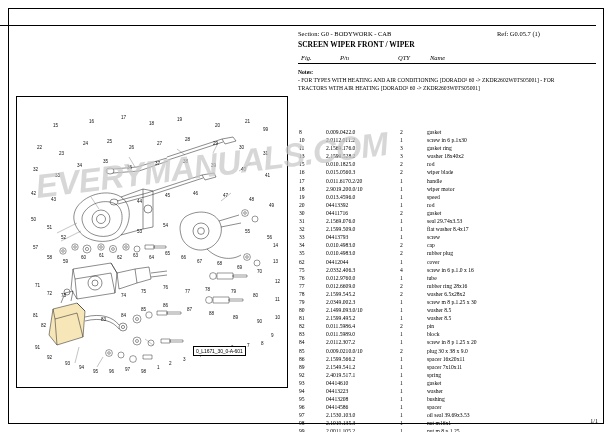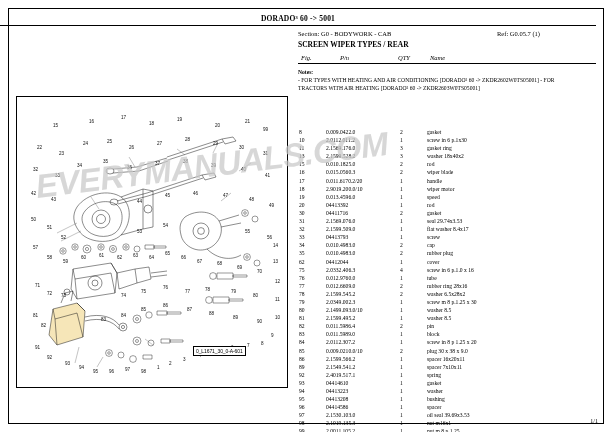--- a/index.html
+++ b/index.html
@@ -152,33 +152,32 @@
     letter-spacing: -0.5px;
     pointer-events: none;
   }
 </style>
 </head>
 <body>
 
 <div class="page">
   <div class="frame"></div>
 
-  <div class="hdr-title">DORADO³ 60 -&gt; 5001</div>
   <div class="hdr-rule"></div>
 
   <div class="hdr-section">
     <span>Section:</span>
     <span>G0 - BODYWORK - CAB</span>
   </div>
   <div class="hdr-ref">
     <span>Ref:</span>
     <span>G0.05.7 (1)</span>
   </div>
 
-  <div class="hdr-sub">SCREEN WIPER TYPES / REAR</div>
+  <div class="hdr-sub">SCREEN WIPER FRONT / WIPER</div>
 
   <div class="col-head fig">Fig.</div>
   <div class="col-head pn">P/n</div>
   <div class="col-head qty">QTY</div>
   <div class="col-head name">Name</div>
   <div class="col-rule"></div>
 
   <div class="notes">
     <div class="nt-title">Notes:</div>
     <div>- FOR TYPES WITH HEATING AND AIR CONDITIONING [DORADO³ 60 -&gt; ZKDR2602W0TS05001]   - FOR</div>

